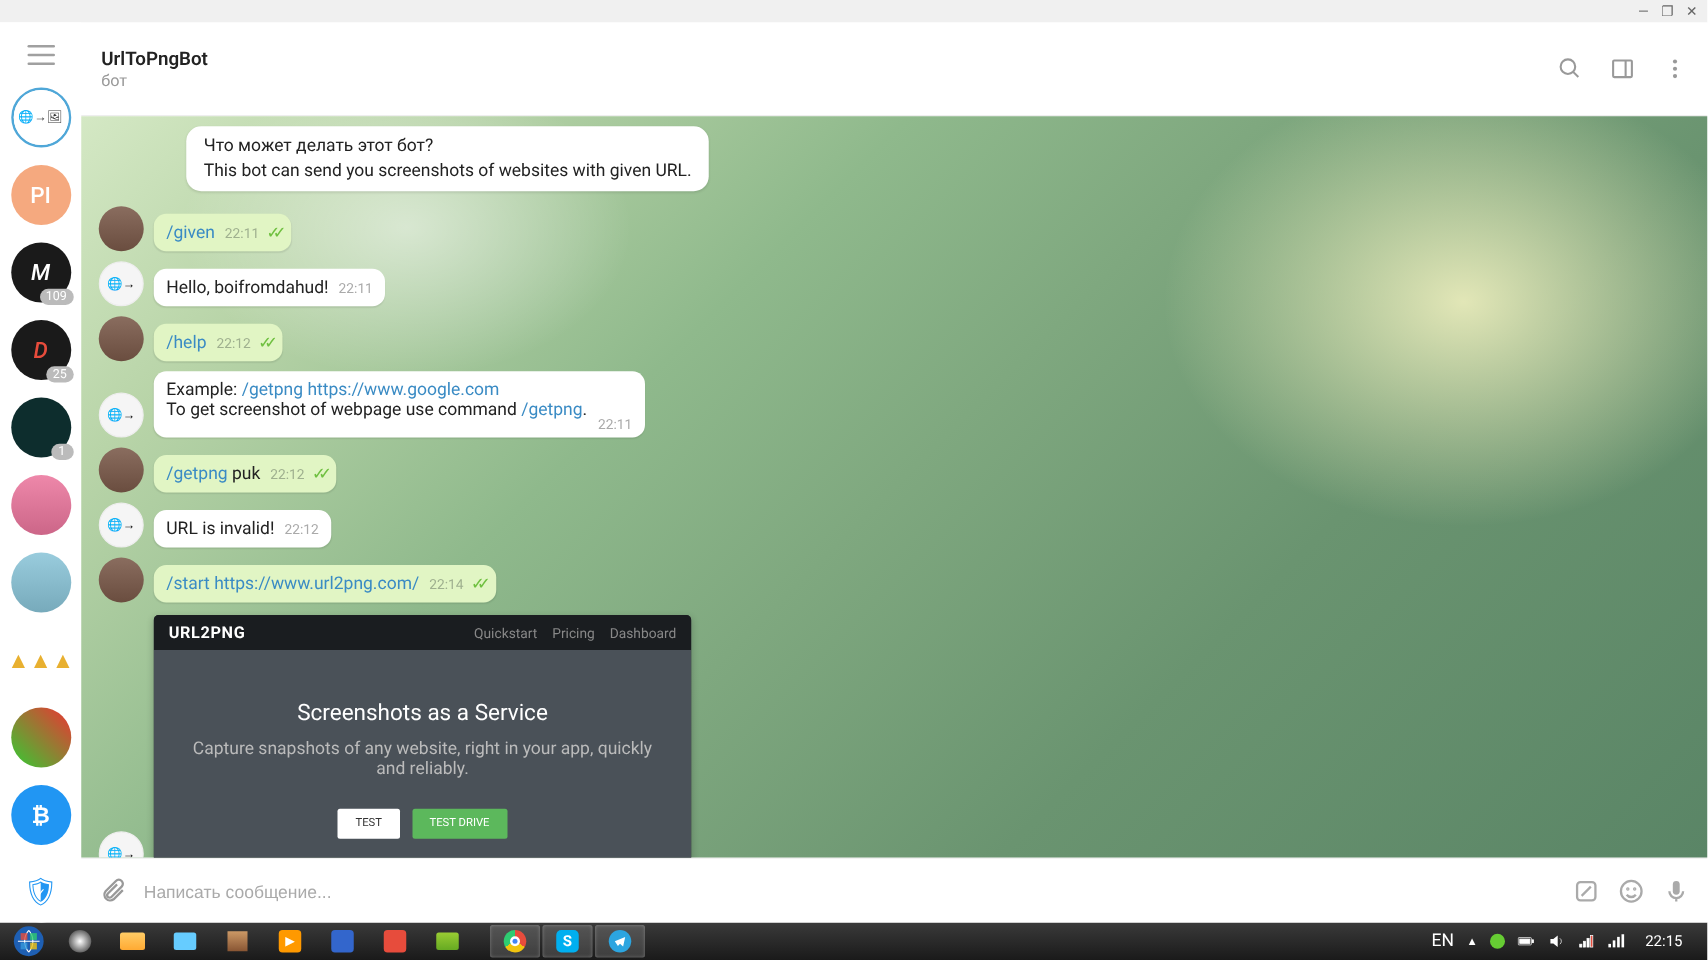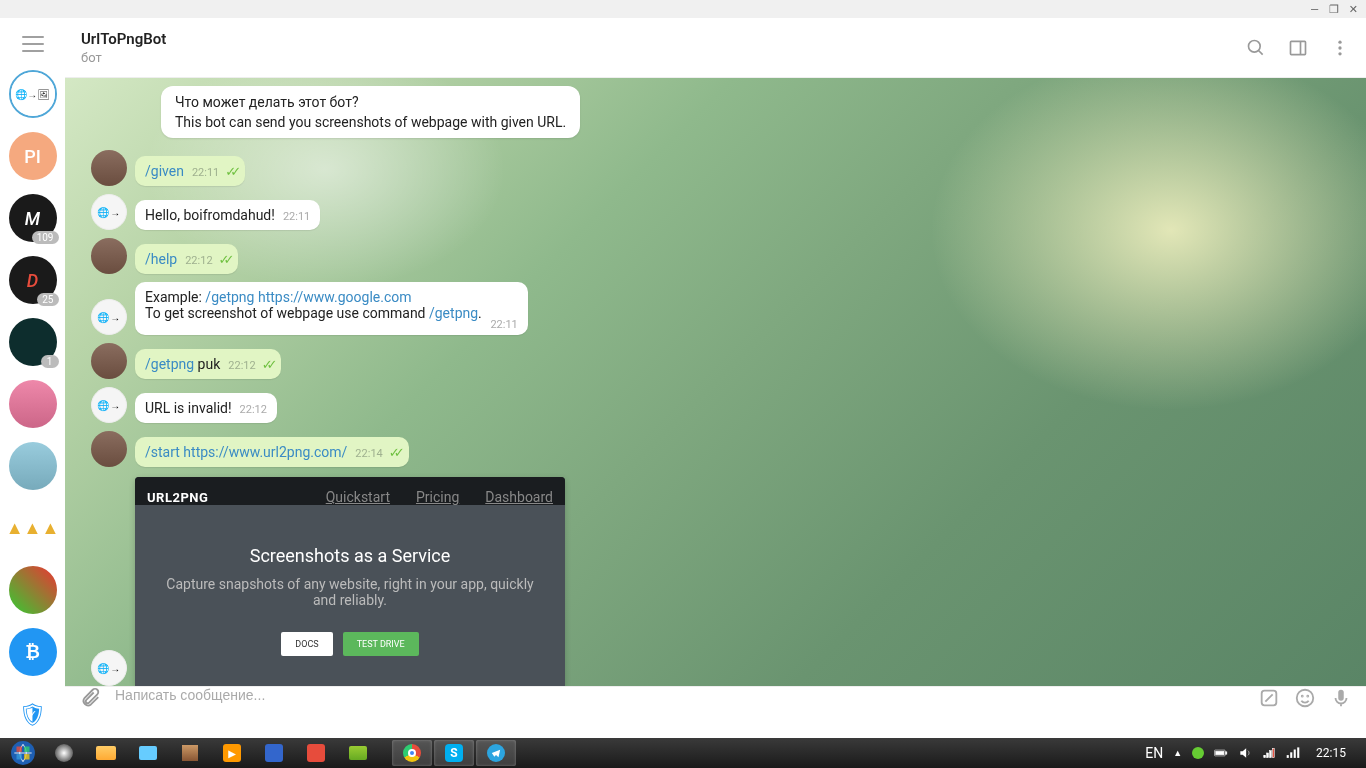--- a/index.html
+++ b/index.html
@@ -16,29 +16,29 @@
 .sidebar { width: 65px; background: #fff; display: flex; flex-direction: column; align-items: center; padding-top: 4px; }
 .hamburger { width: 22px; height: 16px; margin: 14px 0 18px; display: flex; flex-direction: column; justify-content: space-between; cursor: pointer; }
 .hamburger div { height: 2px; background: #a0a0a0; border-radius: 1px; }
 .chat-avatar { width: 48px; height: 48px; border-radius: 50%; margin-bottom: 14px; position: relative; cursor: pointer; }
 .chat-avatar.active { border: 2px solid #4fa7d8; }
 .chat-avatar .badge { position: absolute; bottom: -2px; right: -2px; background: #bbb; color: #fff; font-size: 10px; border-radius: 10px; padding: 1px 5px; min-width: 18px; text-align: center; }
 .avatar-circle { width: 100%; height: 100%; border-radius: 50%; display: flex; align-items: center; justify-content: center; font-size: 18px; font-weight: 500; color: #fff; }
 
 
 .main { flex: 1; display: flex; flex-direction: column; }
-.chat-header { height: 60px; display: flex; align-items: center; padding: 0 16px; border-bottom: 1px solid #eee; }
+.chat-header { height: 75px; display: flex; align-items: center; padding: 0 16px; border-bottom: 1px solid #eee; }
 .chat-header .title-block { flex: 1; }
 .chat-header .title { font-size: 15px; font-weight: 600; color: #222; }
 .chat-header .subtitle { font-size: 13px; color: #999; margin-top: 2px; }
 .header-icons { display: flex; gap: 22px; color: #888; }
 .header-icons svg, .header-icons .icon { width: 20px; height: 20px; cursor: pointer; }
 
 
-.chat-area { flex: 1; background: linear-gradient(135deg, #d4e8c4 0%, #b8d4a8 15%, #8fb98c 35%, #7fa87f 50%, #6a9470 70%, #5a8566 100%); position: relative; overflow: hidden; padding: 8px 0 0 12px; }
+.chat-area { flex: 1; background: linear-gradient(135deg, #d4e8c4 0%, #b8d4a8 15%, #8fb98c 35%, #7fa87f 50%, #6a9470 70%, #5a8566 100%); position: relative; overflow: hidden; padding: 8px 0 0 0; }
 .chat-area::before { content: ""; position: absolute; inset: 0; background: radial-gradient(ellipse 400px 300px at 85% 25%, rgba(255,250,200,0.8), transparent 60%), radial-gradient(ellipse 300px 200px at 20% 15%, rgba(255,255,255,0.5), transparent 60%); pointer-events: none; }
 .chat-content { position: relative; z-index: 1; padding: 0 0 0 14px; }
 
 
 .info-bubble { background: #fff; border-radius: 12px; padding: 8px 14px; margin-left: 70px; margin-bottom: 12px; display: inline-block; max-width: 420px; box-shadow: 0 1px 2px rgba(0,0,0,0.1); }
 .info-bubble .q { font-size: 14px; color: #222; margin-bottom: 4px; }
 .info-bubble .desc { font-size: 14px; color: #222; }
 
 .date-chip-wrap { text-align: center; margin: 6px 0 10px; }
 .date-chip { display: inline-block; background: rgba(120,140,110,0.85); color: #fff; font-size: 13px; padding: 4px 14px; border-radius: 14px; margin-left: -150px; }
@@ -51,33 +51,33 @@
 .msg-bubble .text { color: #222; }
 .msg-bubble .cmd { color: #3a8bc4; }
 .msg-time { font-size: 11px; color: #9fb08f; }
 .msg-bubble.in .msg-time { color: #aaa; }
 .checks { color: #6fc040; font-size: 13px; display: inline-block; letter-spacing: -6px; margin-left: -2px; }
 .msg-bubble .multiline { display: block; }
 .msg-bubble.block { display: block; }
 
 
 .screenshot { margin-left: 44px; margin-top: 2px; width: 430px; background: #3a3f44; border-radius: 4px 4px 0 0; box-shadow: 0 2px 6px rgba(0,0,0,0.2); overflow: hidden; }
-.ss-topbar { background: #1a1d20; height: 28px; display: flex; align-items: flex-end; padding: 0 12px; color: #fff; font-size: 12px; justify-content: space-between; }
+.ss-topbar { background: #1a1d20; height: 28px; display: flex; align-items: center; padding: 0 12px; color: #fff; font-size: 12px; justify-content: space-between; }
 .ss-topbar .brand { font-weight: 700; letter-spacing: 0.5px; font-size: 13px; }
-.ss-nav { display: flex; gap: 26px; font-size: 14px; color: #888; text-decoration: underline; }
+.ss-nav { display: flex; gap: 12px; font-size: 11px; color: #888; }
 .ss-body { background: #4a5158; padding: 40px 20px 30px; text-align: center; color: #fff; }
 .ss-body .headline { font-size: 18px; font-weight: 400; margin-bottom: 10px; }
 .ss-body .sub { font-size: 14px; color: #bbb; margin-bottom: 24px; }
 .ss-buttons { display: flex; gap: 10px; justify-content: center; }
 .ss-btn { padding: 7px 14px; font-size: 9px; border-radius: 2px; }
 .ss-btn.docs { background: #fff; color: #333; }
 .ss-btn.test { background: #5cb85c; color: #fff; }
 
 
-.input-bar { height: 52px; background: #fff; display: flex; align-items: flex-start; padding: 0 14px; gap: 14px; border-top: 1px solid #eee; }
+.input-bar { height: 52px; background: #fff; display: flex; align-items: center; padding: 0 14px; gap: 14px; border-top: 1px solid #eee; }
 .input-bar .attach { width: 22px; height: 22px; cursor: pointer; }
 .input-bar input { flex: 1; border: none; outline: none; font-size: 14px; color: #333; }
 .input-bar input::placeholder { color: #aaa; }
 .input-bar .ib-icon { width: 22px; height: 22px; cursor: pointer; color: #aaa; }
 
 
 .taskbar { height: 30px; background: linear-gradient(#3a3a3a, #1a1a1a); display: flex; align-items: center; padding: 0 4px; gap: 2px; }
 .tb-start { width: 38px; height: 28px; border-radius: 4px; display: flex; align-items: center; justify-content: center; cursor: pointer; }
 .tb-item { width: 40px; height: 26px; display: flex; align-items: center; justify-content: center; cursor: pointer; border-radius: 2px; }
 .tb-item.active { background: rgba(255,255,255,0.15); box-shadow: inset 0 0 3px rgba(255,255,255,0.3); }
@@ -168,21 +168,21 @@
             <circle cx="12" cy="19" r="2"></circle>
           </svg>
       </div>
     </div>
 
     <div class="chat-area">
       <div class="chat-content">
 
         <div class="info-bubble">
           <div class="q">Что может делать этот бот?</div>
-          <div class="desc">This bot can send you screenshots of webpage with given URL.</div>
+          <div class="desc">This bot can send you screenshots of websites with given URL.</div>
         </div>
 
 
         
         <div class="msg-row">
           <div class="msg-avatar user-small-avatar"></div>
           <div class="msg-bubble out">
             <span class="cmd">/given</span>
             <span class="msg-time">22:11</span>
             <span class="checks">✓✓</span>
@@ -257,21 +257,21 @@
                 <div class="ss-nav">
                   <span>Quickstart</span>
                   <span>Pricing</span>
                   <span>Dashboard</span>
                 </div>
               </div>
               <div class="ss-body">
                 <div class="headline">Screenshots as a Service</div>
                 <div class="sub">Capture snapshots of any website, right in your app, quickly and reliably.</div>
                 <div class="ss-buttons">
-                  <div class="ss-btn docs">DOCS</div>
+                  <div class="ss-btn docs">TEST</div>
                   <div class="ss-btn test">TEST DRIVE</div>
                 </div>
               </div>
             </div>
           </div>
         </div>
 
       </div>
     </div>
 

